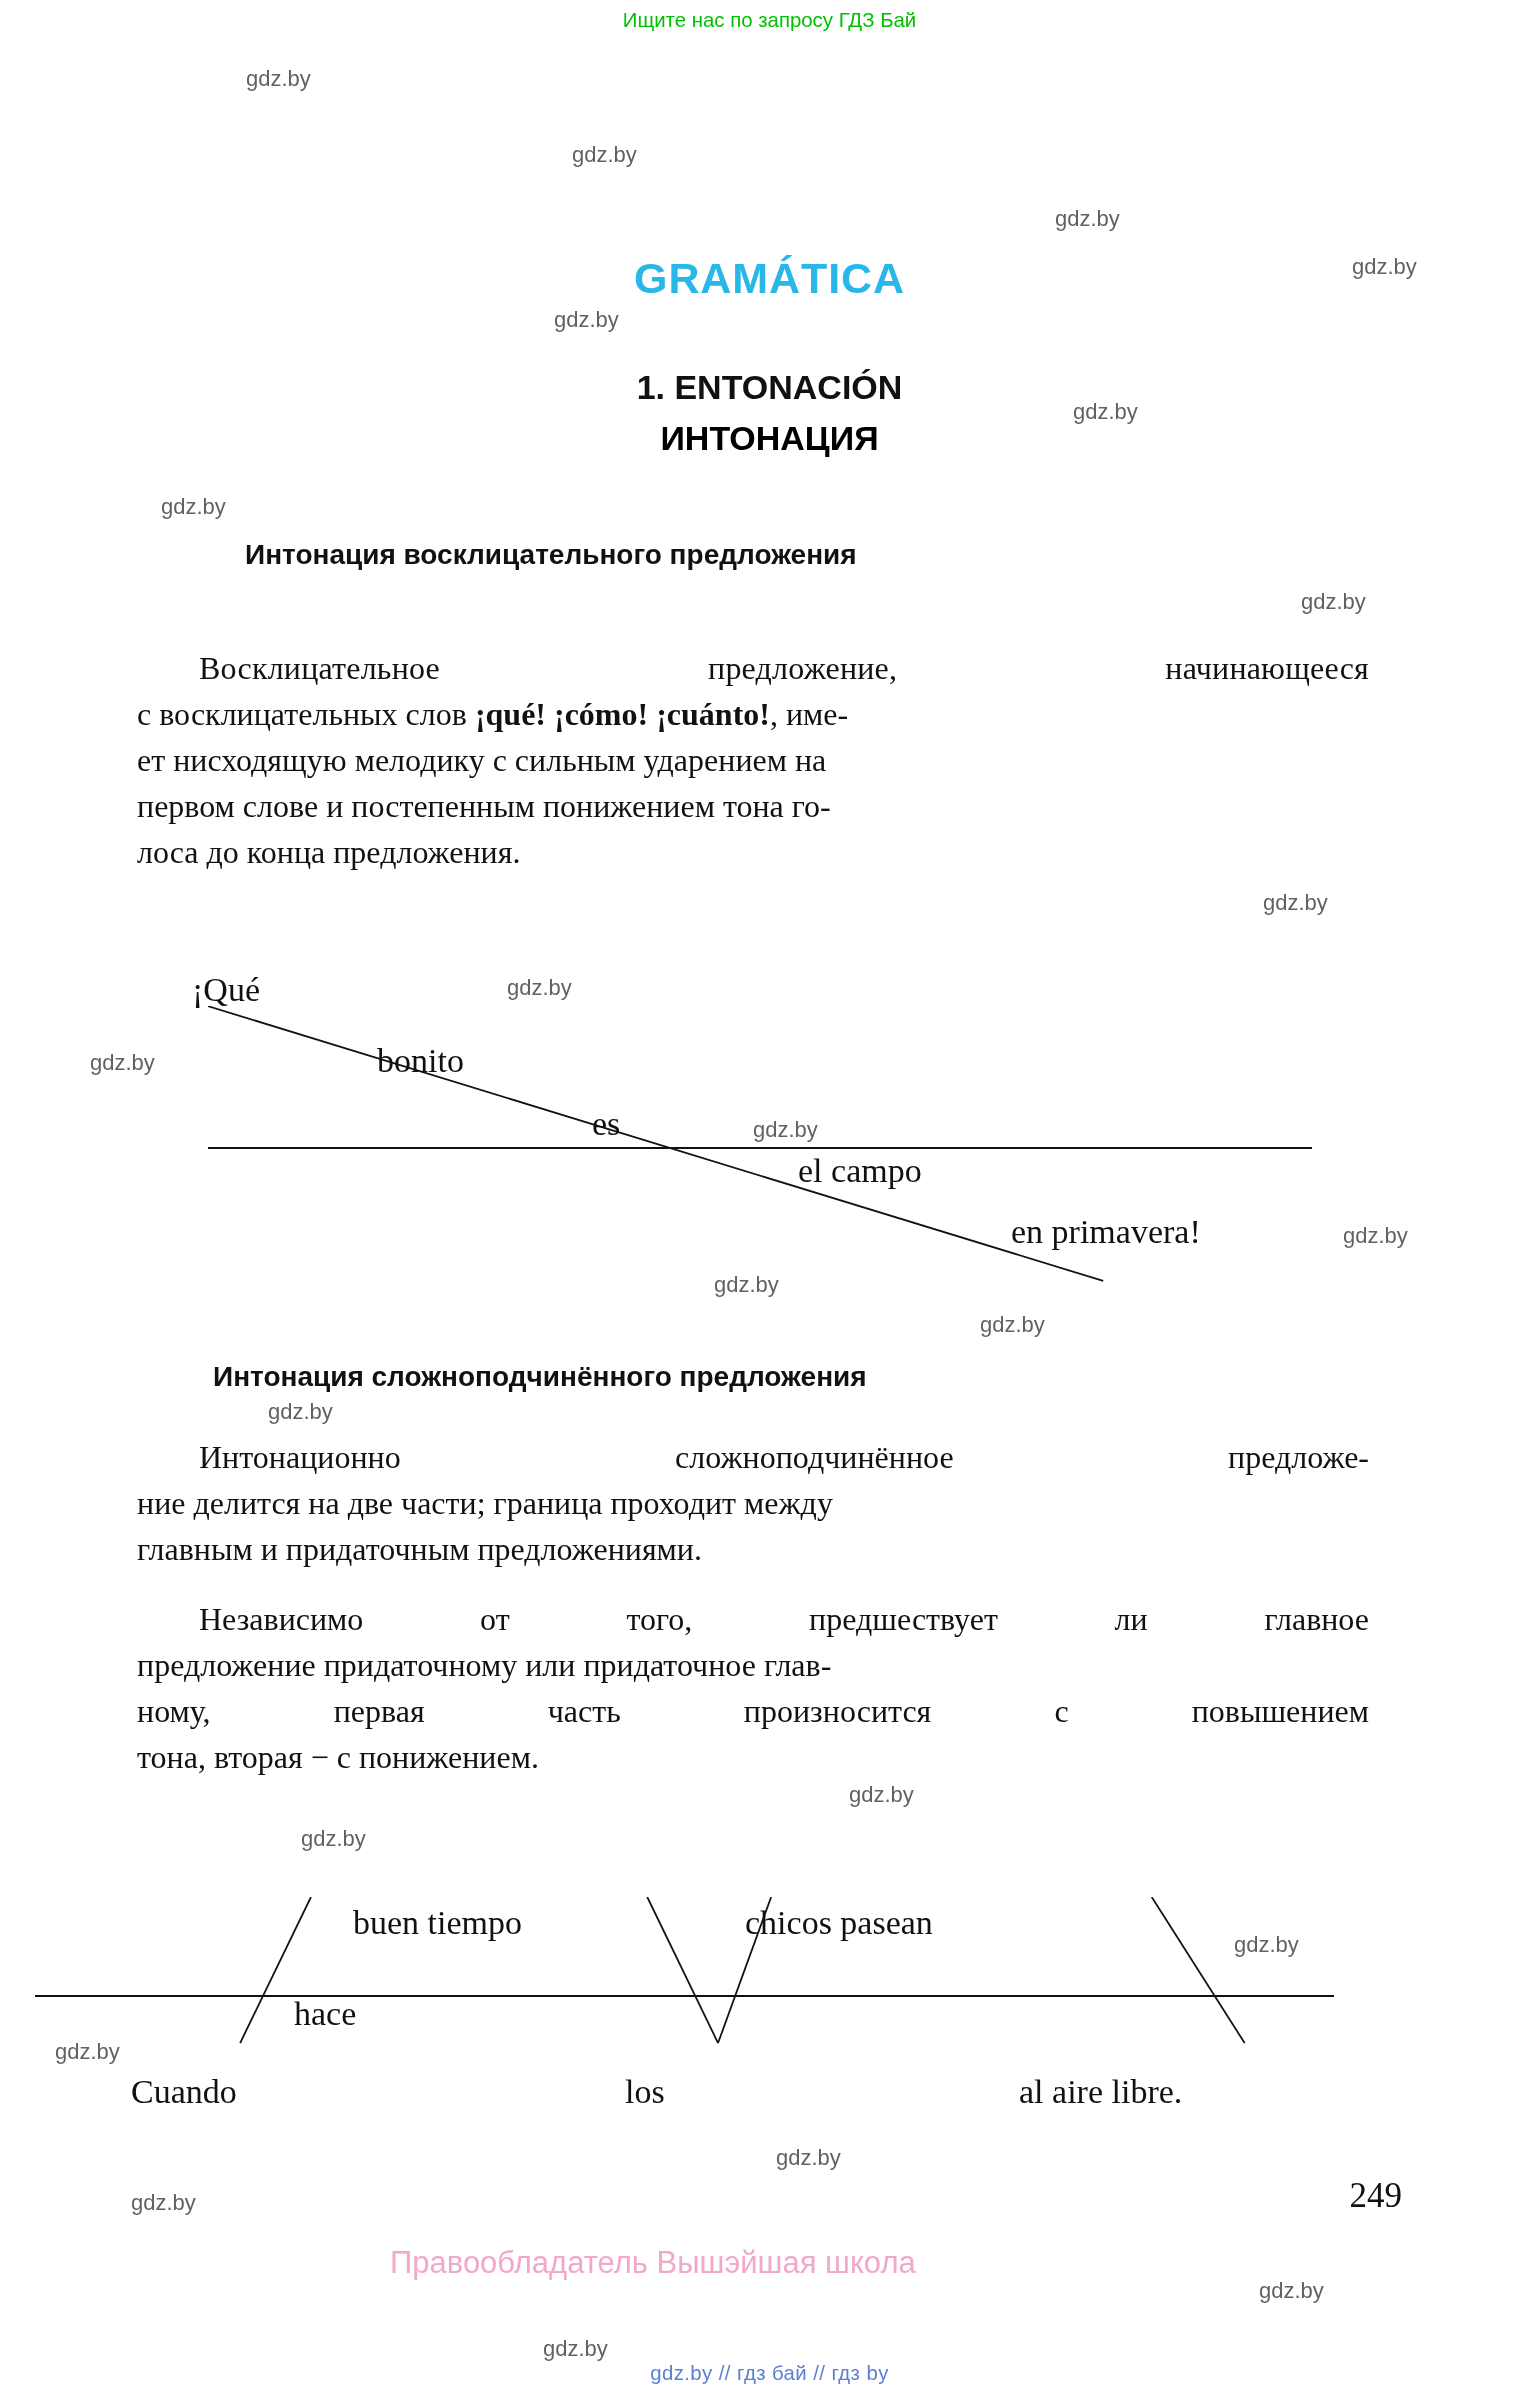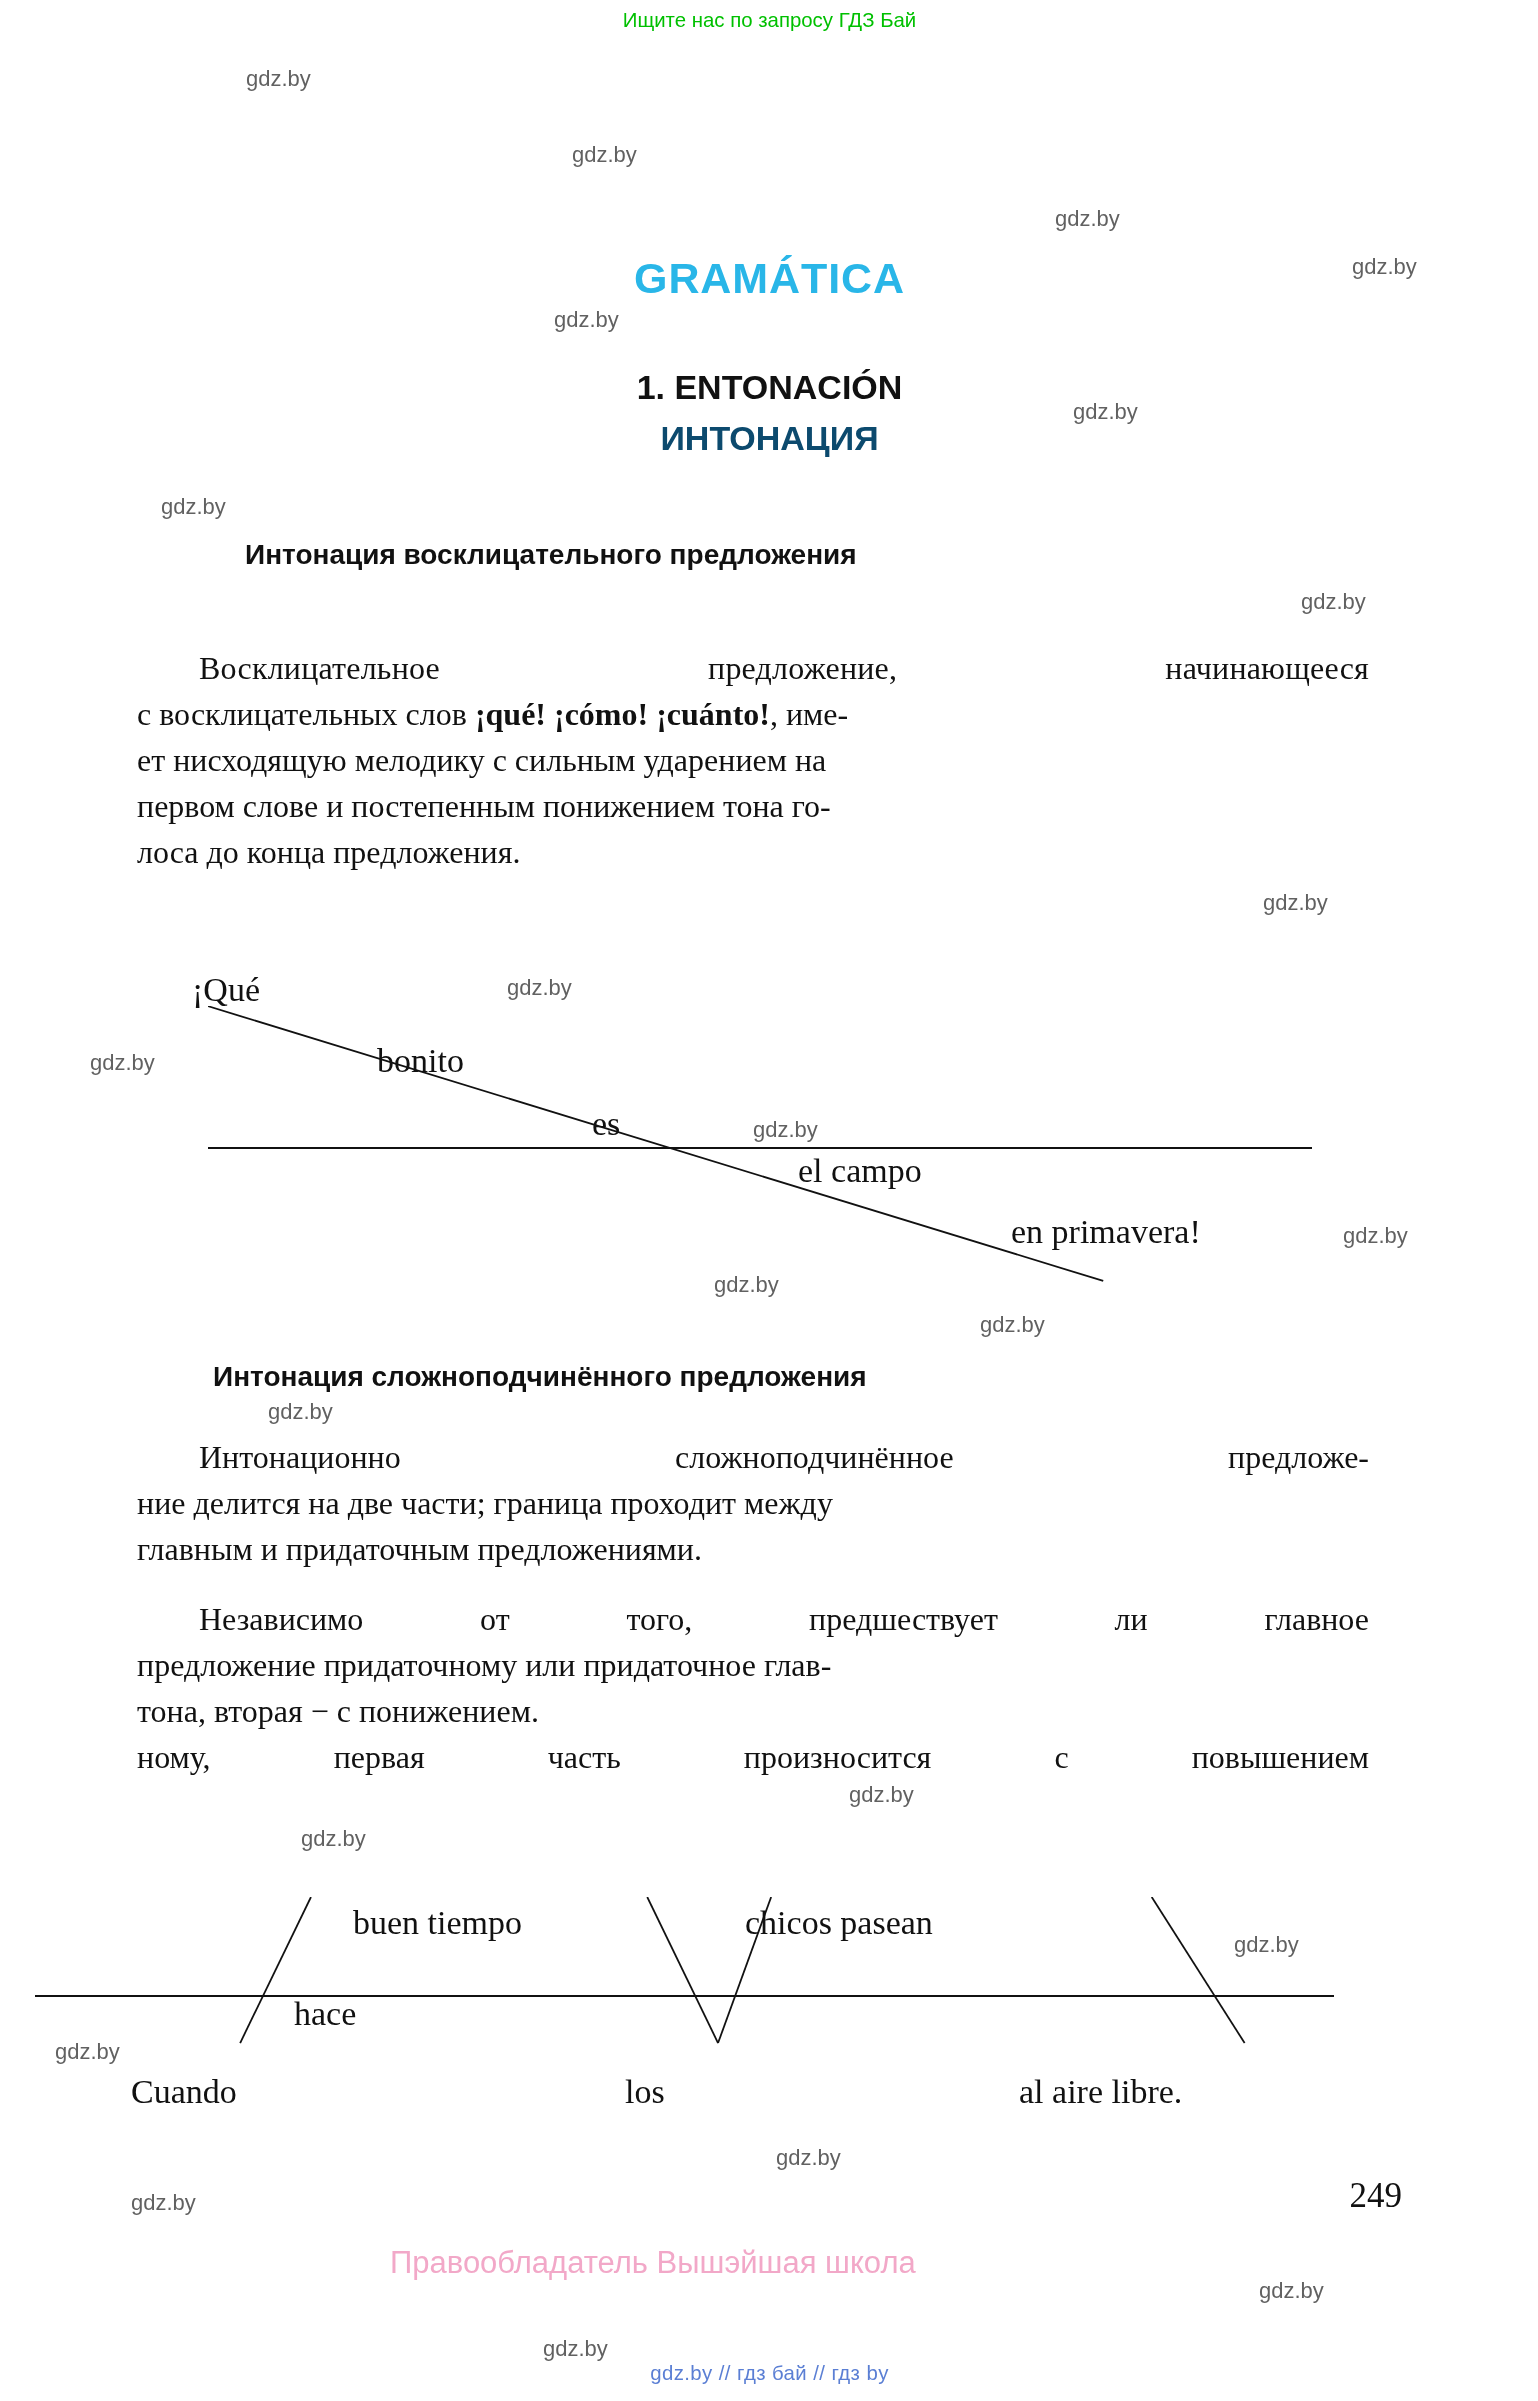--- a/index.html
+++ b/index.html
@@ -87,21 +87,21 @@
   }
   .title-sub2 {
     position: absolute;
     left: 0;
     right: 0;
     top: 419px;
     text-align: center;
     font-family: "Liberation Sans", sans-serif;
     font-weight: bold;
     font-size: 34px;
-    color: #0c4a6e;
+    color: #000000;
   }
   .section-head {
     position: absolute;
     font-family: "Liberation Sans", sans-serif;
     font-weight: bold;
     font-size: 28px;
     color: #111;
     white-space: nowrap;
   }
   #head-exclam { left: 245px; top: 539px; }
@@ -208,29 +208,29 @@
   <div class="para" id="para3">
     <span class="line just" style="padding-left:62px;">
       <span>Независимо</span>
       <span>от</span>
       <span>того,</span>
       <span>предшествует</span>
       <span>ли</span>
       <span>главное</span>
     </span>
     <span class="line">предложение придаточному или придаточное глав-</span>
-    <span class="line">тона, вторая − с понижением.</span>
     <span class="line just">
       <span>ному,</span>
       <span>первая</span>
       <span>часть</span>
       <span>произносится</span>
       <span>с</span>
       <span>повышением</span>
     </span>
+    <span class="line">тона, вторая − с понижением.</span>
   </div>
 
   <div class="diagram" id="diagram-complex">
     <div class="dline" style="left:35px; top:1995px; width:1299px; height:1.8px;"></div>
     <svg width="1152" height="177" style="position:absolute; left:204px; top:1897px;" viewBox="0 0 1300 200">
 
       <line x1="40" y1="165" x2="120" y2="0" stroke="#111" stroke-width="2"></line>
 
       <line x1="500" y1="0" x2="580" y2="165" stroke="#111" stroke-width="2"></line>
 

